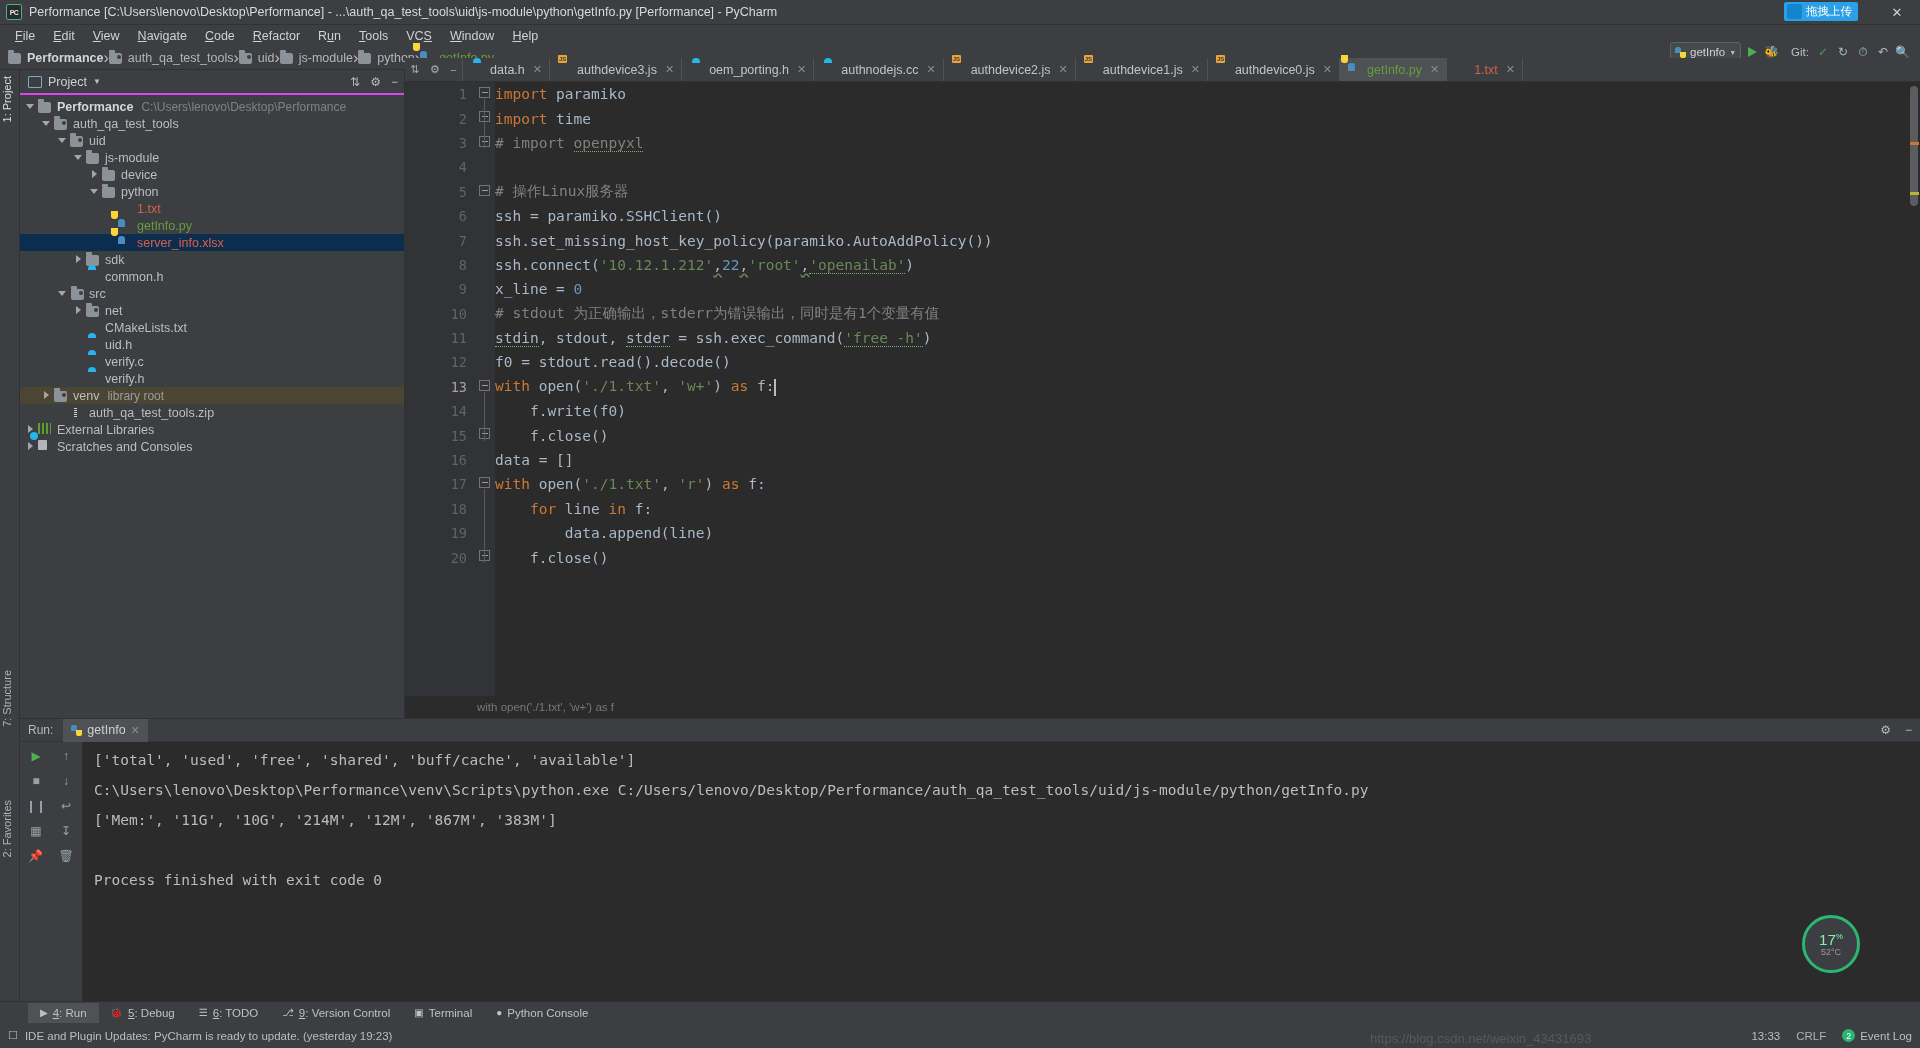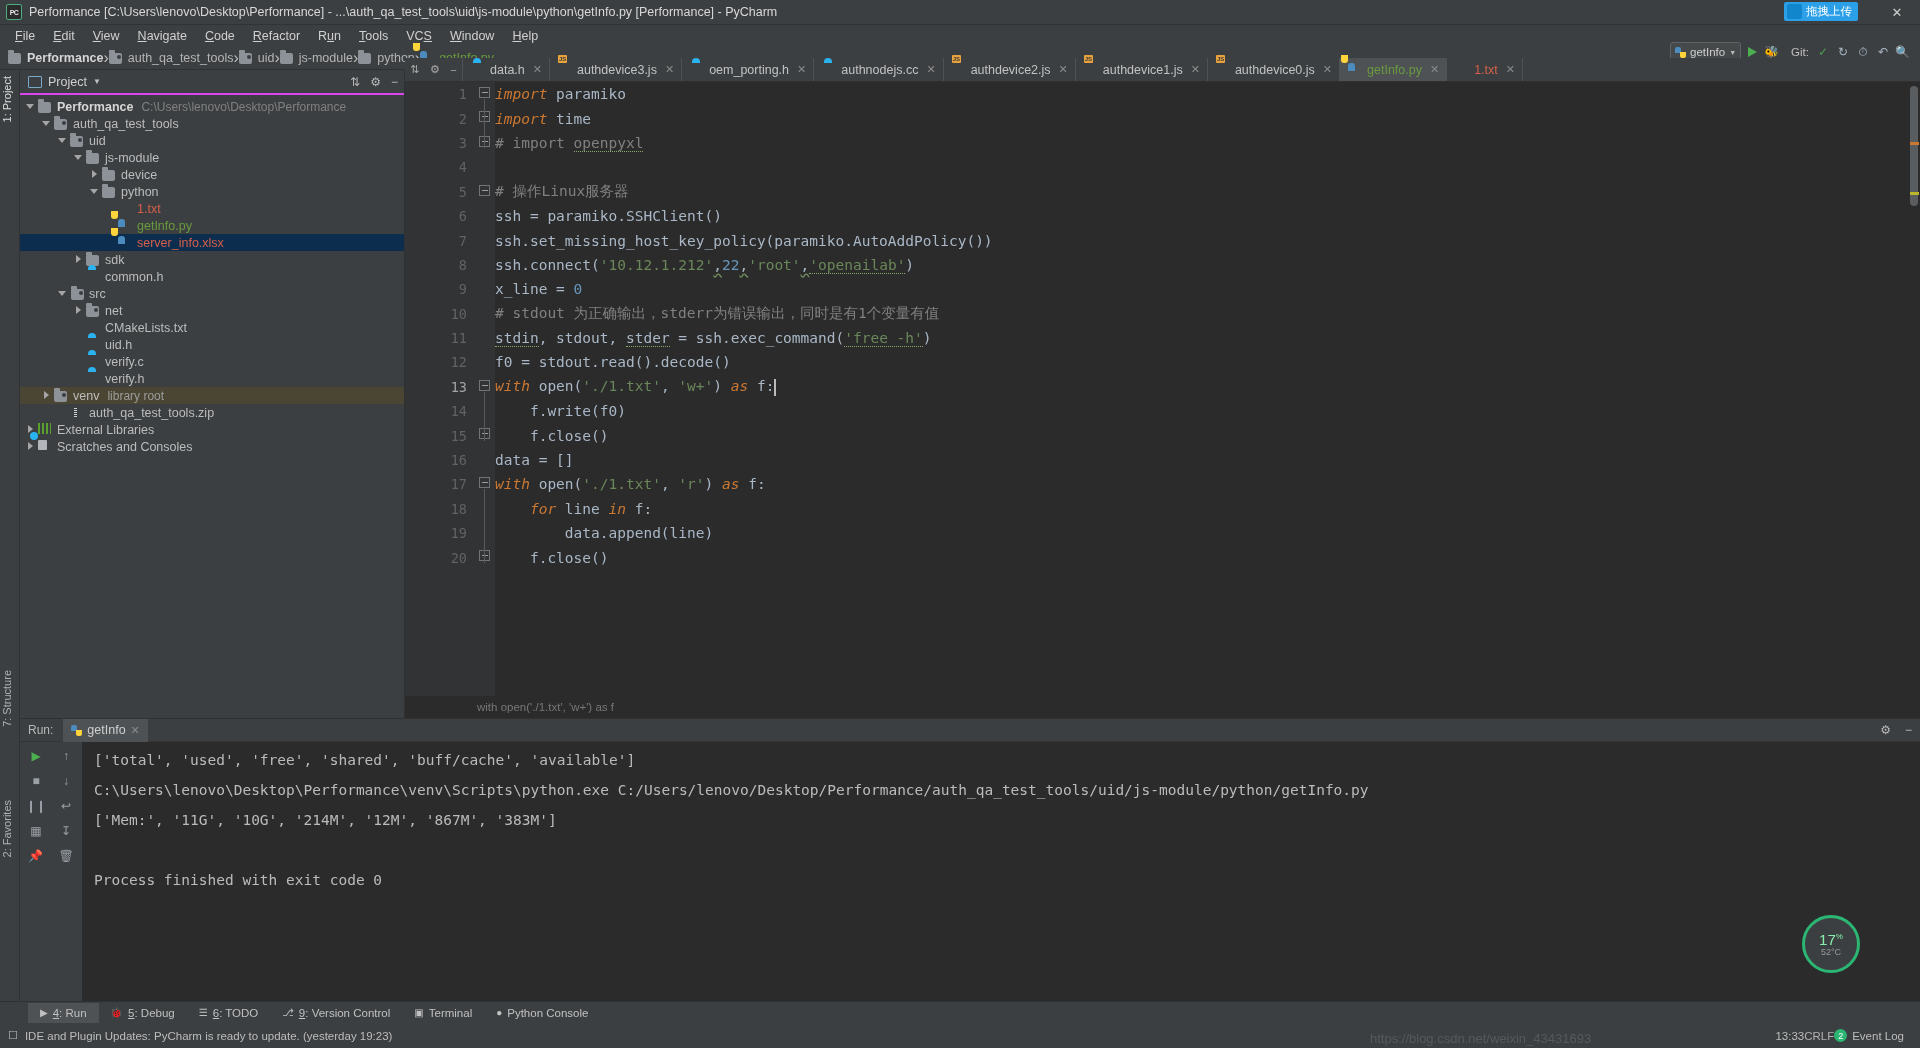--- a/index.html
+++ b/index.html
@@ -154,21 +154,21 @@
   .gutter{position:absolute;left:0;top:0;width:72px;height:636px;background:#313335;}
   .foldcol{position:absolute;left:72px;top:0;width:18px;height:636px;background:#313335;}
   .code{
     position:absolute;left:0;top:0;right:0;height:600px;
     font-family:"DejaVu Sans Mono","Liberation Mono",monospace;font-size:14.5px;
   }
   .cl{ height:24.4px; display:flex; align-items:center; position:relative;}
   .lnum{ position:absolute;left:0;width:62px;text-align:right;color:#606366;font-size:13.5px;
     font-family:"DejaVu Sans Mono",monospace;}
   .ctext{ position:absolute;left:90px; white-space:pre; color:#a9b7c6; }
-  .kw{color:#cc7832;font-style:italic;}
+  .kw{color:#cc7832;}
   .cmt{color:#808080;}
   .str{color:#6a8759;}
   .num{color:#6897bb;}
   .err{text-decoration:underline wavy #6a8759;text-underline-offset:3px;}
   .errg{border-bottom:1px dotted #87a96b;}
   .fold{position:absolute;left:74px;width:13px;height:13px;}
   .fold .box{position:absolute;left:0;top:0;width:11px;height:11px;border:1px solid #6f7477;}
   .fold .box:after{content:"";position:absolute;left:2px;top:4px;width:6px;height:1px;background:#9b9b9b;}
   .vline{position:absolute;left:79px;width:1px;background:#585b5d;}
   .cursor{display:inline-block;width:1.5px;height:17px;background:#bbbbbb;vertical-align:middle;}
@@ -211,21 +211,21 @@
     position:absolute;left:0;bottom:25px;width:1920px;height:22px;background:#3c3f41;
     display:flex;align-items:center;padding-left:28px;gap:0;border-top:1px solid #2f3133;
   }
   .tw{display:flex;align-items:center;gap:5px;font-size:11.5px;color:#c0c0c0;padding:2px 12px;height:20px;white-space:nowrap;}
   .tw.active{background:#4e5254;}
   .tw u{text-decoration:underline;}
   .statusbar{
     position:absolute;left:0;bottom:0;width:1920px;height:25px;background:#3c3f41;
     display:flex;align-items:center;padding-left:8px;font-size:11.5px;color:#bcbcbc;
   }
-  .sb-right{position:absolute;right:16px;display:flex;align-items:center;}
+  .sb-right{position:absolute;right:8px;display:flex;align-items:center;gap:16px;}
   .evlog{display:flex;align-items:center;gap:5px;}
   .evdot{width:13px;height:13px;border-radius:50%;background:#2bb673;display:flex;align-items:center;
     justify-content:center;color:#fff;font-size:9px;}
   .wm{position:absolute;left:1370px;bottom:2px;font-size:13px;color:#6a6f74;opacity:.55;
     font-family:"Liberation Sans",sans-serif;}
   .crlf{color:#b0b0b0;}
 </style>
 </head>
 <body>
 

